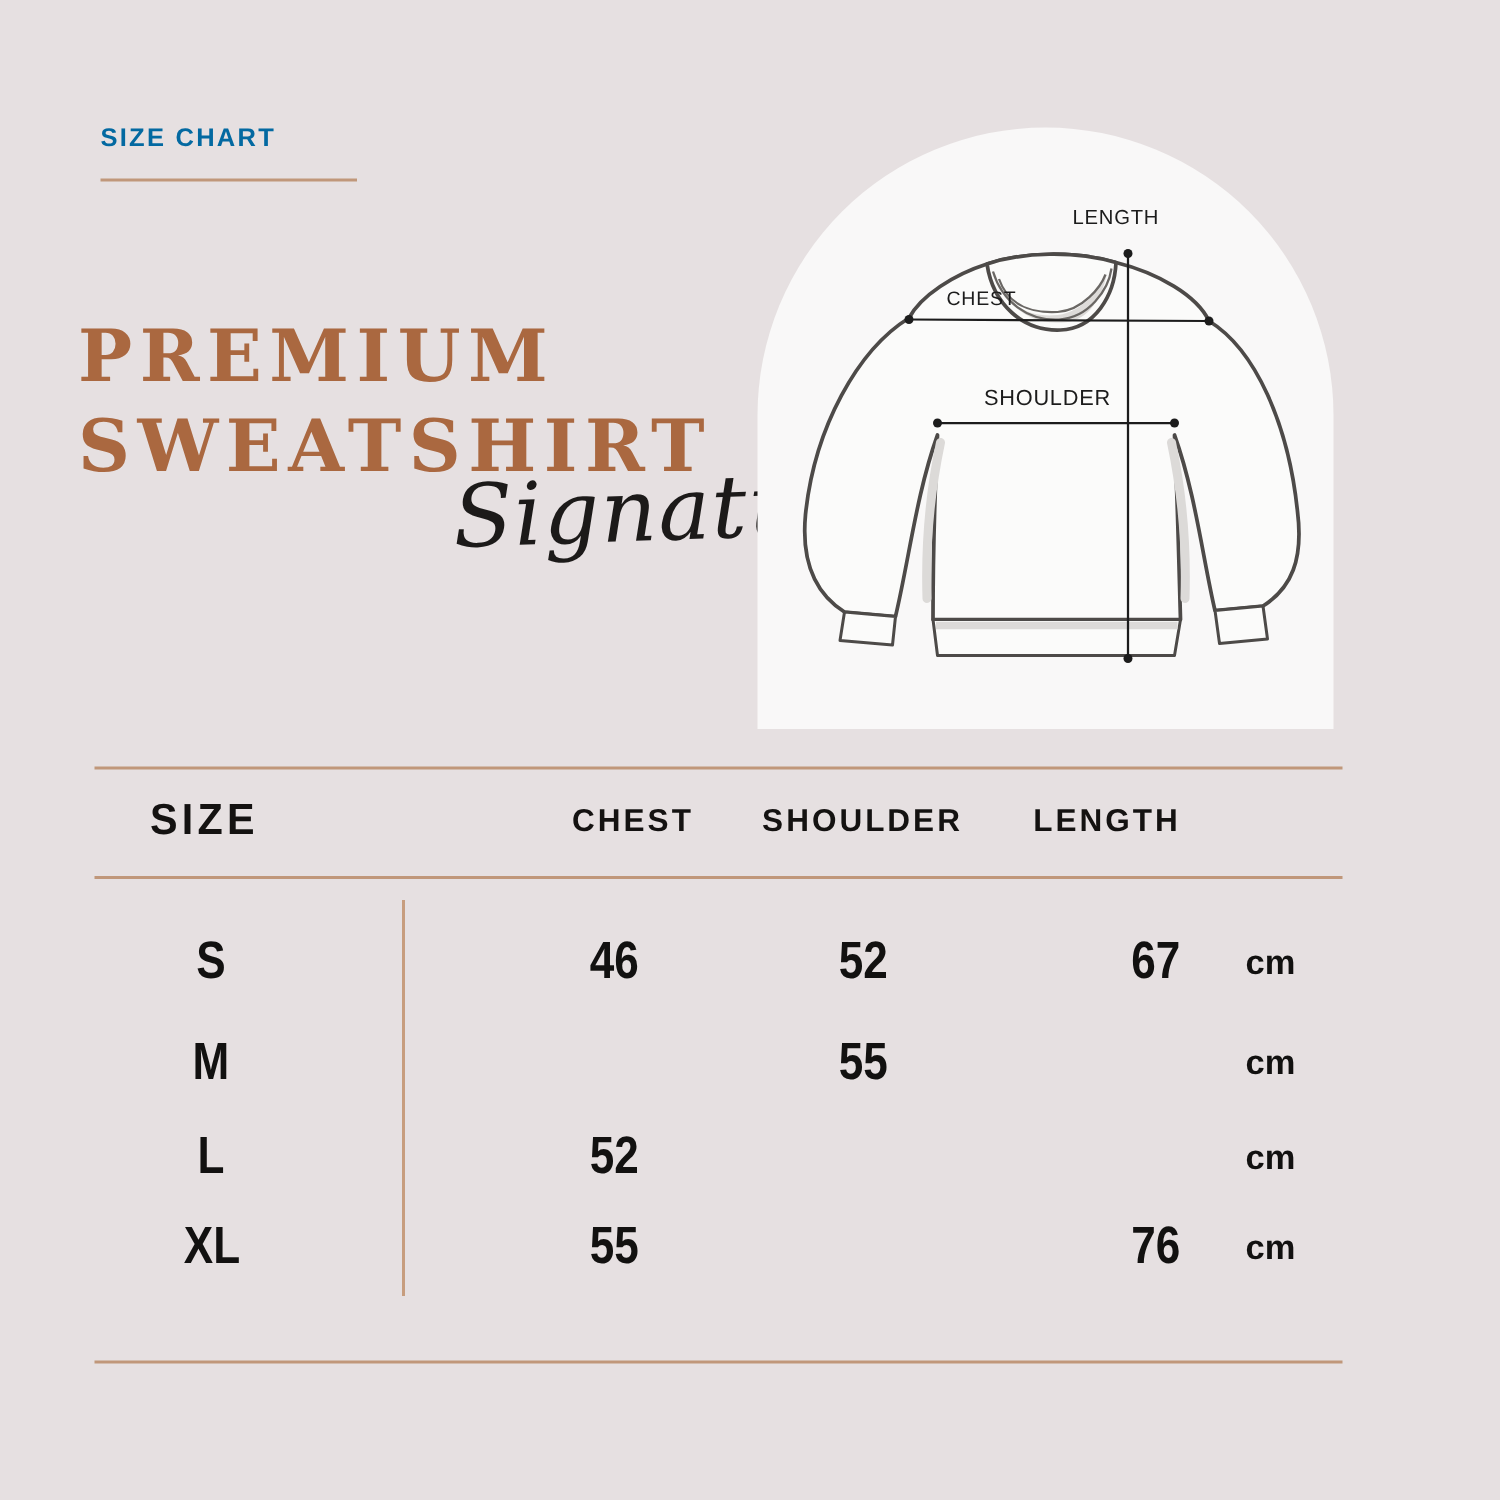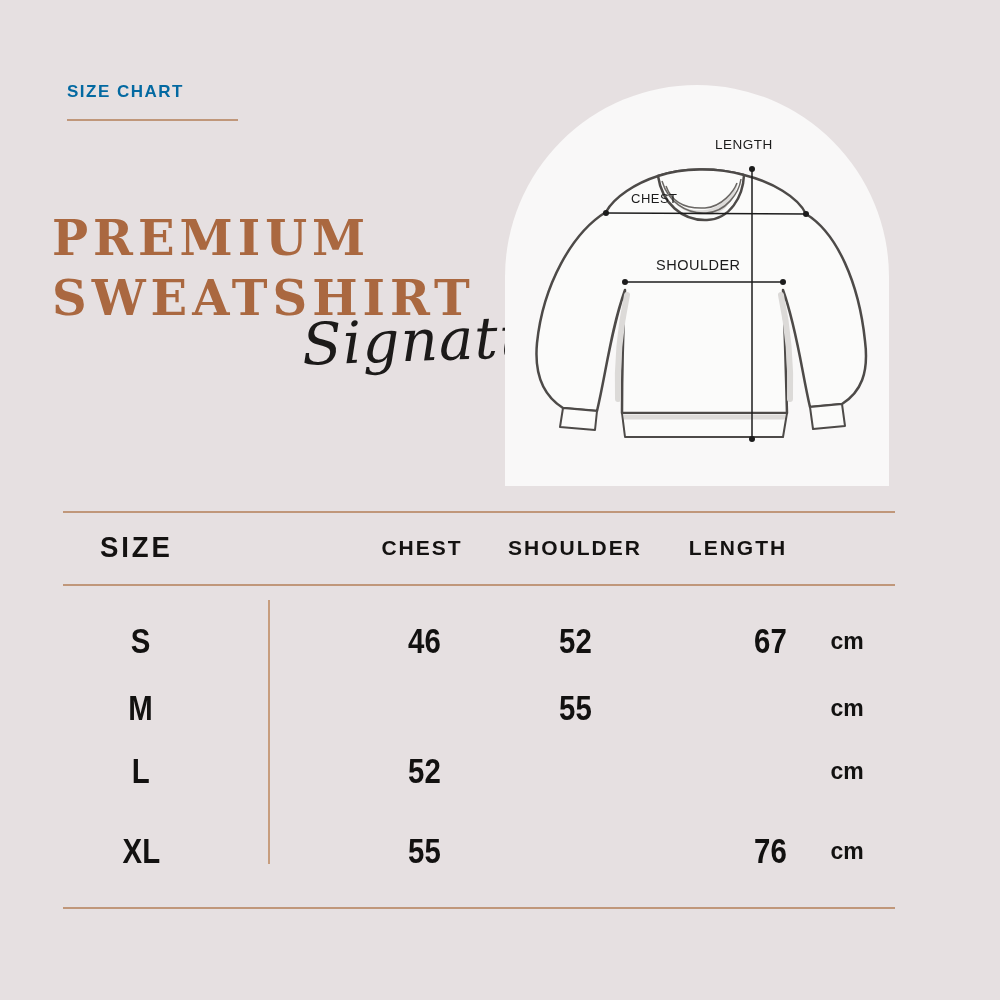--- a/index.html
+++ b/index.html
@@ -56,25 +56,25 @@
     transform:scaleX(.95);transform-origin:left;}
   .th-chest{left:352px;width:140px;}
   .th-shoulder{left:505px;width:140px;}
   .th-length{left:668px;width:140px;}
   .cell{
     position:absolute;width:140px;text-align:center;font-weight:bold;color:#121110;
     font-size:35px;line-height:44px;
   }
   .cell .cond{display:inline-block;transform:scaleX(.84);}
   .c-size{left:60px;width:162px;}
-  .c-chest{left:354px;text-decoration:underline;}
+  .c-chest{left:339px;text-decoration:underline;}
   .c-shoulder{left:505px;}
   .c-length{left:700px;}
   .c-unit{left:800px;width:94px;font-size:23px;}
-  .r0{top:619px;} .r1{top:686px;} .r2{top:749px;} .r3{top:809px;margin-top:20px;}
+  .r0{top:619px;} .r1{top:686px;} .r2{top:749px;} .r3{top:809px;}
 </style>
 </head>
 <body>
 
 <div class="canvas">
 
   <h1 class="page-title">SIZE CHART</h1>
   <div class="title-underline"></div>
 
   <div class="hero-line hero-line1">PREMIUM</div>

